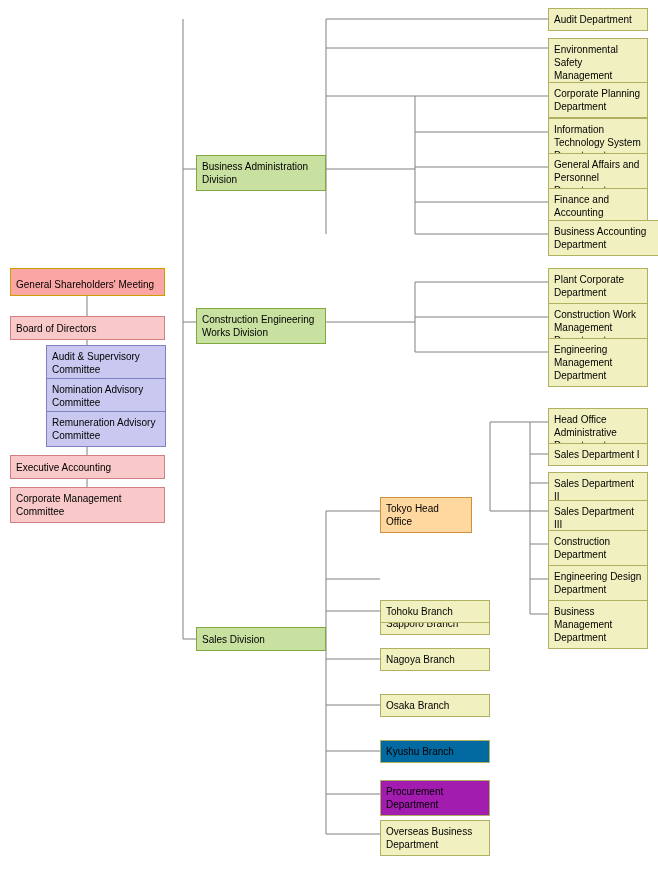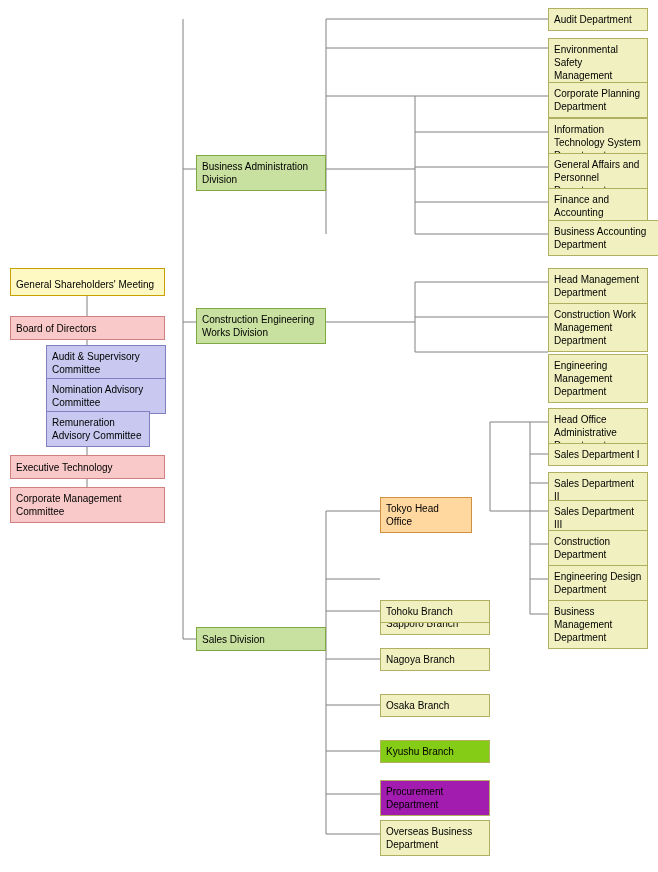--- a/index.html
+++ b/index.html
@@ -112,37 +112,37 @@
     <line x1="530" y1="483" x2="548" y2="483"></line>
     <line x1="530" y1="511" x2="548" y2="511"></line>
     <line x1="530" y1="544" x2="548" y2="544"></line>
     <line x1="530" y1="579" x2="548" y2="579"></line>
     <line x1="530" y1="614" x2="548" y2="614"></line>
     <line x1="490" y1="511" x2="490" y2="422"></line>
     <line x1="490" y1="422" x2="530" y2="422"></line>
   </svg>
 
   <div id="nodes-container">
-      <div class="node" style="left: 10px; top: 268px; width: 155px; min-height: 28px; background: #fef9c3; border-color: rgb(200, 160, 0);">
+      <div class="node" style="left: 10px; top: 268px; width: 155px; min-height: 28px; background: #fca5a5; border-color: rgb(200, 160, 0);">
         <span>General Shareholders' Meeting</span>
       </div>
       <div class="node" style="left: 10px; top: 316px; width: 155px; min-height: 24px; background: rgb(249, 201, 201); border-color: rgb(208, 128, 128);">
         <span>Board of Directors</span>
       </div>
       <div class="node" style="left: 46px; top: 345px; width: 120px; min-height: 28px; background: rgb(200, 200, 240); border-color: rgb(128, 128, 192);">
         <span>Audit &amp; Supervisory Committee</span>
       </div>
       <div class="node" style="left: 46px; top: 378px; width: 120px; min-height: 28px; background: rgb(200, 200, 240); border-color: rgb(128, 128, 192);">
         <span>Nomination Advisory Committee</span>
       </div>
-      <div class="node" style="left: 46px; top: 411px; width: 104px; min-height: 28px; background: rgb(200, 200, 240); border-color: rgb(128, 128, 192);">
+      <div class="node" style="left: 46px; top: 411px; width: 120px; min-height: 28px; background: rgb(200, 200, 240); border-color: rgb(128, 128, 192);">
         <span>Remuneration Advisory Committee</span>
       </div>
       <div class="node" style="left: 10px; top: 455px; width: 155px; min-height: 24px; background: rgb(249, 201, 201); border-color: rgb(208, 128, 128);">
-        <span>Executive Technology</span>
+        <span>Executive Accounting</span>
       </div>
       <div class="node" style="left: 10px; top: 487px; width: 155px; min-height: 28px; background: rgb(249, 201, 201); border-color: rgb(208, 128, 128);">
         <span>Corporate Management Committee</span>
       </div>
       <div class="node" style="left: 196px; top: 155px; width: 130px; min-height: 28px; background: rgb(200, 224, 160); border-color: rgb(128, 168, 64);">
         <span>Business Administration Division</span>
       </div>
       <div class="node" style="left: 196px; top: 308px; width: 130px; min-height: 28px; background: rgb(200, 224, 160); border-color: rgb(128, 168, 64);">
         <span>Construction Engineering Works Division</span>
       </div>
@@ -164,44 +164,44 @@
       <div class="node" style="left: 548px; top: 153px; width: 100px; min-height: 28px; background: rgb(240, 240, 192); border-color: rgb(176, 176, 96);">
         <span>General Affairs and Personnel Department</span>
       </div>
       <div class="node" style="left: 548px; top: 188px; width: 100px; min-height: 28px; background: rgb(240, 240, 192); border-color: rgb(176, 176, 96);">
         <span>Finance and Accounting Department</span>
       </div>
       <div class="node" style="left: 548px; top: 220px; width: 116px; min-height: 28px; background: rgb(240, 240, 192); border-color: rgb(176, 176, 96);">
         <span>Business Accounting Department</span>
       </div>
       <div class="node" style="left: 548px; top: 268px; width: 100px; min-height: 28px; background: rgb(240, 240, 192); border-color: rgb(176, 176, 96);">
-        <span>Head Management Department</span>
+        <span>Plant Corporate Department</span>
       </div>
       <div class="node" style="left: 548px; top: 303px; width: 100px; min-height: 28px; background: rgb(240, 240, 192); border-color: rgb(176, 176, 96);">
         <span>Construction Work Management Department</span>
       </div>
-      <div class="node" style="left: 548px; top: 354px; width: 100px; min-height: 28px; background: rgb(240, 240, 192); border-color: rgb(176, 176, 96);">
+      <div class="node" style="left: 548px; top: 338px; width: 100px; min-height: 28px; background: rgb(240, 240, 192); border-color: rgb(176, 176, 96);">
         <span>Engineering Management Department</span>
       </div>
       <div class="node" style="left: 380px; top: 497px; width: 92px; min-height: 28px; background: rgb(255, 216, 160); border-color: rgb(208, 144, 64);">
         <span>Tokyo Head Office</span>
       </div>
       <div class="node" style="left: 380px; top: 568px; width: 110px; min-height: 22px; background: rgb(240, 240, 192); border-color: rgb(176, 176, 96); margin-top: 44px;">
         <span>Sapporo Branch</span>
       </div>
       <div class="node" style="left: 380px; top: 600px; width: 110px; min-height: 22px; background: rgb(240, 240, 192); border-color: rgb(176, 176, 96);">
         <span>Tohoku Branch</span>
       </div>
       <div class="node" style="left: 380px; top: 648px; width: 110px; min-height: 22px; background: rgb(240, 240, 192); border-color: rgb(176, 176, 96);">
         <span>Nagoya Branch</span>
       </div>
       <div class="node" style="left: 380px; top: 694px; width: 110px; min-height: 22px; background: rgb(240, 240, 192); border-color: rgb(176, 176, 96);">
         <span>Osaka Branch</span>
       </div>
-      <div class="node" style="left: 380px; top: 740px; width: 110px; min-height: 22px; background: #84cc16; border-color: rgb(176, 176, 96);">
+      <div class="node" style="left: 380px; top: 740px; width: 110px; min-height: 22px; background: #0369a1; border-color: rgb(176, 176, 96);">
         <span>Kyushu Branch</span>
       </div>
       <div class="node" style="left: 380px; top: 780px; width: 110px; min-height: 28px; background: #a21caf; border-color: rgb(176, 176, 96);">
         <span>Procurement Department</span>
       </div>
       <div class="node" style="left: 380px; top: 820px; width: 110px; min-height: 28px; background: rgb(240, 240, 192); border-color: rgb(176, 176, 96);">
         <span>Overseas Business Department</span>
       </div>
       <div class="node" style="left: 548px; top: 408px; width: 100px; min-height: 28px; background: rgb(240, 240, 192); border-color: rgb(176, 176, 96);">
         <span>Head Office Administrative Department</span>

